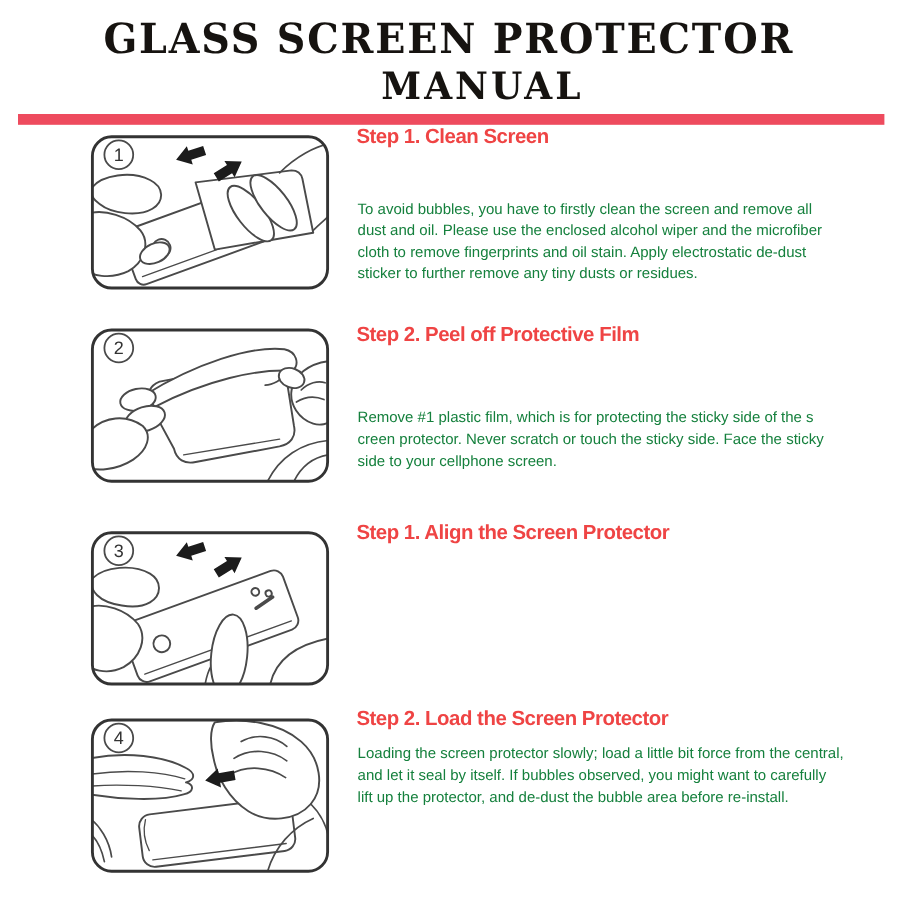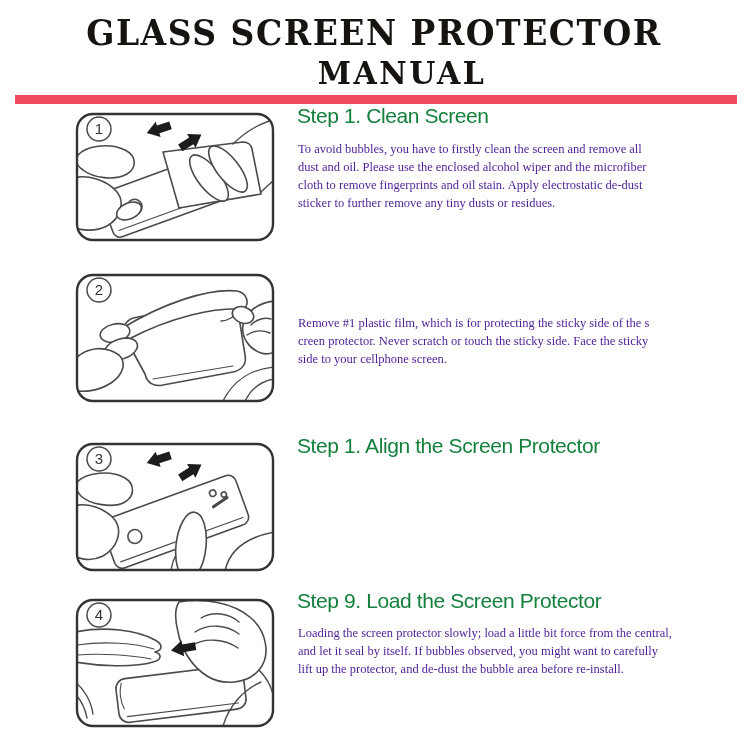--- a/index.html
+++ b/index.html
@@ -13,28 +13,28 @@
           font-family:"DejaVu Serif",serif;font-weight:bold;font-size:30px;
           letter-spacing:2.5px;color:#161310;white-space:nowrap;
           transform:translateX(28px) scaleY(1.05);}
   .redbar{position:absolute;top:95px;left:15px;width:722px;height:9px;background:#ee4b5e;}
 
   .panel{position:absolute;left:75px;width:200px;height:130px;}
   .p1{top:112px}.p2{top:273px}.p3{top:442px}.p4{top:598px}
   .panel svg{display:block;width:200px;height:130px;}
 
   .heading{position:absolute;left:297px;width:440px;
-           font-family:"Liberation Sans",sans-serif;font-weight:normal;font-size:21px;
-           letter-spacing:-0.4px;color:#15803d;}
+           font-family:"Liberation Sans",sans-serif;font-weight:bold;font-size:17px;
+           letter-spacing:-0.4px;color:#ef4444;}
   .h1{top:104px}.h2{top:269px}.h3{top:434px}.h4{top:589px}
 
   .body{position:absolute;left:298px;width:445px;
-        font-family:Liberation Serif, serif;font-size:12.5px;line-height:18px;
-        color:#4c1d95;white-space:pre-line;}
-  .b1{top:140px}.b2{top:314px}.b3{top:473px}.b4{top:624px}
+        font-family:Liberation Sans, sans-serif;font-size:12.5px;line-height:18px;
+        color:#15803d;white-space:pre-line;margin-top:25px;}
+  .b1{top:140px}.b2{top:314px}.b3{top:473px}.b4{top:594px}
 
   
   .art{fill:#fff;stroke:#4a4a4a;stroke-width:1.6;stroke-linejoin:round;stroke-linecap:round;}
   .line{fill:none;stroke:#4a4a4a;stroke-width:1.4;stroke-linecap:round;}
   .thin{fill:none;stroke:#4a4a4a;stroke-width:1.1;stroke-linecap:round;}
   .arrow{fill:#1c1c1c;stroke:none;}
   .frame{fill:none;stroke:#333;stroke-width:2.4;}
   .badge{fill:#fff;stroke:#4a4a4a;stroke-width:1.5;}
   .num{font-family:"Liberation Sans",sans-serif;font-size:15px;fill:#333;text-anchor:middle;}
   .slot{stroke:#4a4a4a;stroke-width:3;stroke-linecap:round;}
@@ -167,24 +167,25 @@
       <text class="num" x="24" y="22">4</text>
     </svg>
   </div>
 
   <div class="heading h1">Step 1. Clean Screen</div>
   <div class="body b1">To avoid bubbles, you have to firstly clean the screen and remove all
 dust and oil. Please use the enclosed alcohol wiper and the microfiber
 cloth to remove fingerprints and oil stain. Apply electrostatic de-dust
 sticker to further remove any tiny dusts or residues.</div>
 
+  <div class="heading h2">Step 2. Peel off Protective Film</div>
   <div class="body b2">Remove #1 plastic film, which is for protecting the sticky side of the s
 creen protector. Never scratch or touch the sticky side. Face the sticky
 side to your cellphone screen.</div>
 
   <div class="heading h3">Step 1. Align the Screen Protector</div>
 
-  <div class="heading h4">Step 9. Load the Screen Protector</div>
+  <div class="heading h4">Step 2. Load the Screen Protector</div>
   <div class="body b4">Loading the screen protector slowly; load a little bit force from the central,
 and let it seal by itself. If bubbles observed, you might want to carefully
 lift up the protector, and de-dust the bubble area before re-install.</div>
 
 </div>
 
 </body></html>

